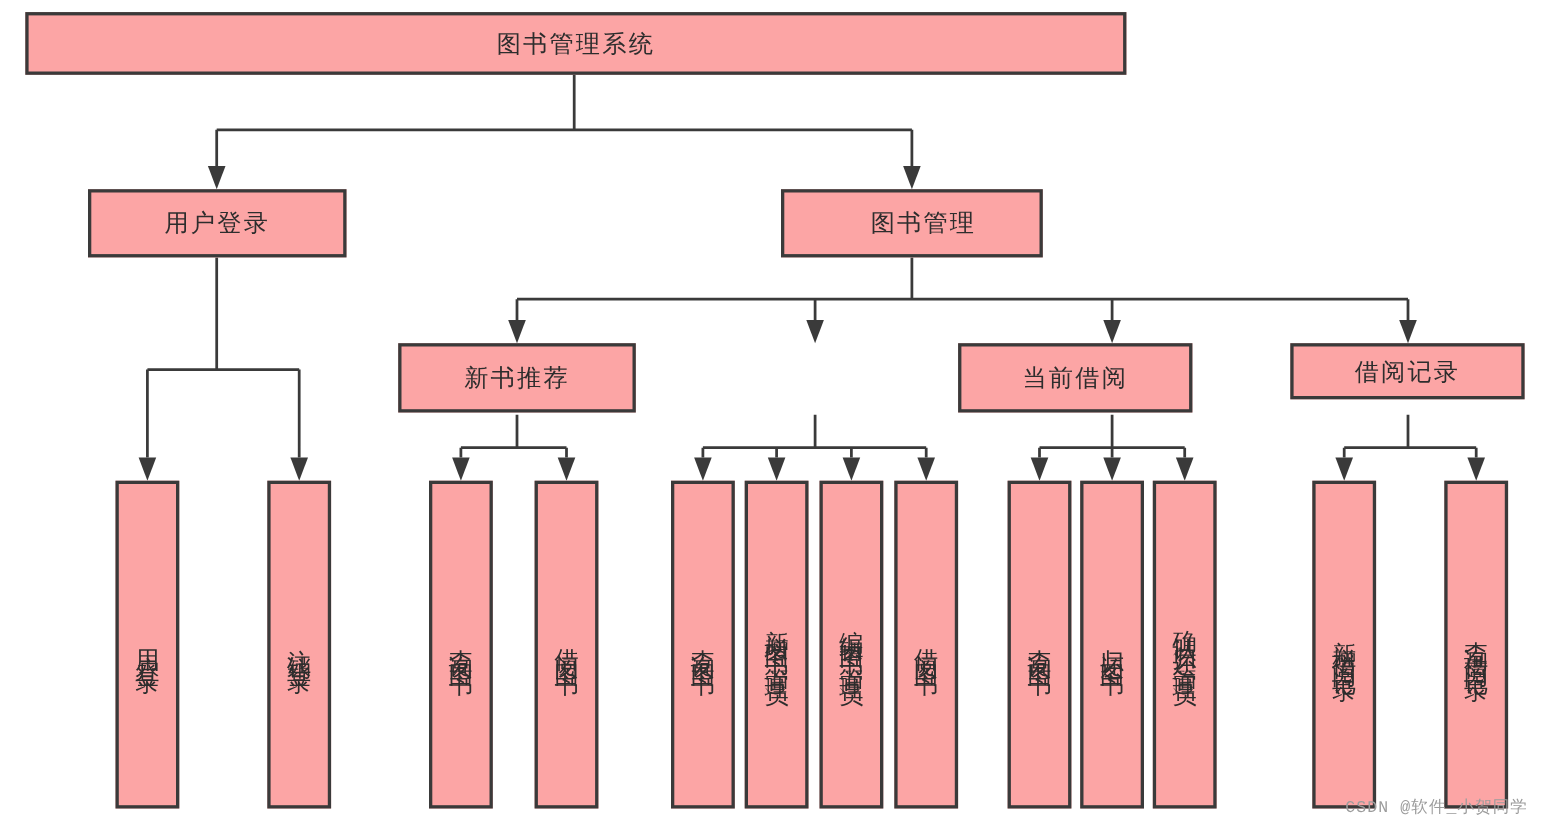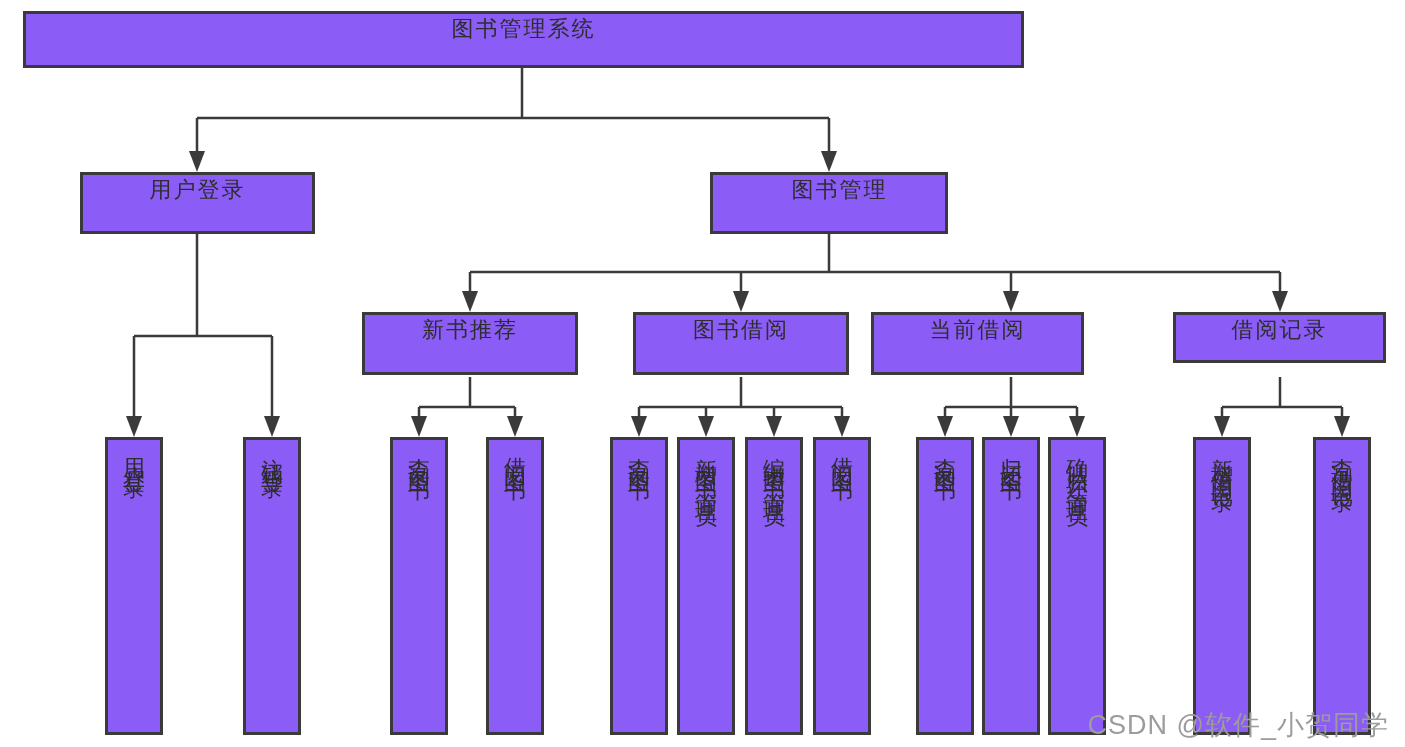--- a/index.html
+++ b/index.html
@@ -1,26 +1,26 @@
 <!DOCTYPE html>
 <html><head>
 <meta charset="utf-8">
 <style>
   html,body{margin:0;padding:0;background:#ffffff;}
   body{font-family:"Liberation Sans","DejaVu Sans",sans-serif;}
   #canvas{position:relative;width:1405px;height:747px;background:#ffffff;overflow:hidden;}
   #connector-svg{position:absolute;left:0;top:0;z-index:1;}
-  .node{position:absolute;box-sizing:border-box;border:3px solid #3a3a3a;background:#8b5cf6;
-        display:flex;justify-content:center;z-index:2;}
+  .node{position:absolute;box-sizing:border-box;border:3px solid #3a3a3a;background:#fca5a5;
+        display:flex;align-items:center;justify-content:center;z-index:2;}
   .hlabel{font-size:22px;color:#2d2d2d;letter-spacing:2px;white-space:nowrap;}
   .leaf{top:437px;width:58px;height:298px;}
   .vlabel{writing-mode:vertical-rl;text-orientation:mixed;font-size:22px;letter-spacing:7px;
           color:#2d2d2d;white-space:nowrap;line-height:1;}
-  #watermark{position:absolute;right:16px;bottom:4px;font-size:27px;color:#9c9c9c;
-             letter-spacing:1px;z-index:3;white-space:nowrap;}
+  #watermark{position:absolute;right:16px;bottom:4px;font-size:15px;color:#9c9c9c;
+             letter-spacing:1px;z-index:3;white-space:nowrap;font-family:Liberation Mono, monospace;}
   path.conn{stroke:#3a3a3a;stroke-width:2.5;fill:none;}
   #arrowheads polygon{fill:#3a3a3a;stroke:none;}
 </style>
 </head>
 <body>
 
 <div id="canvas">
 
   <svg id="connector-svg" width="1405" height="747" viewBox="0 0 1405 747">
     <path class="conn" d="
@@ -63,23 +63,20 @@
   </div>
 
   <div class="node" style="left:710px;top:172px;width:238px;height:62px;padding-left:21px;">
     <span class="hlabel">图书管理</span>
   </div>
 
   <div class="node" style="left:362px;top:312px;width:216px;height:63px;">
     <span class="hlabel">新书推荐</span>
   </div>
 
-  <div class="node" style="left:633px;top:312px;width:216px;height:63px;">
-    <span class="hlabel">图书借阅</span>
-  </div>
 
   <div class="node" style="left:871px;top:312px;width:213px;height:63px;">
     <span class="hlabel">当前借阅</span>
   </div>
 
   <div class="node" style="left:1173px;top:312px;width:213px;height:51px;">
     <span class="hlabel">借阅记录</span>
   </div>
 
   <div class="node leaf" style="left:105px;">

